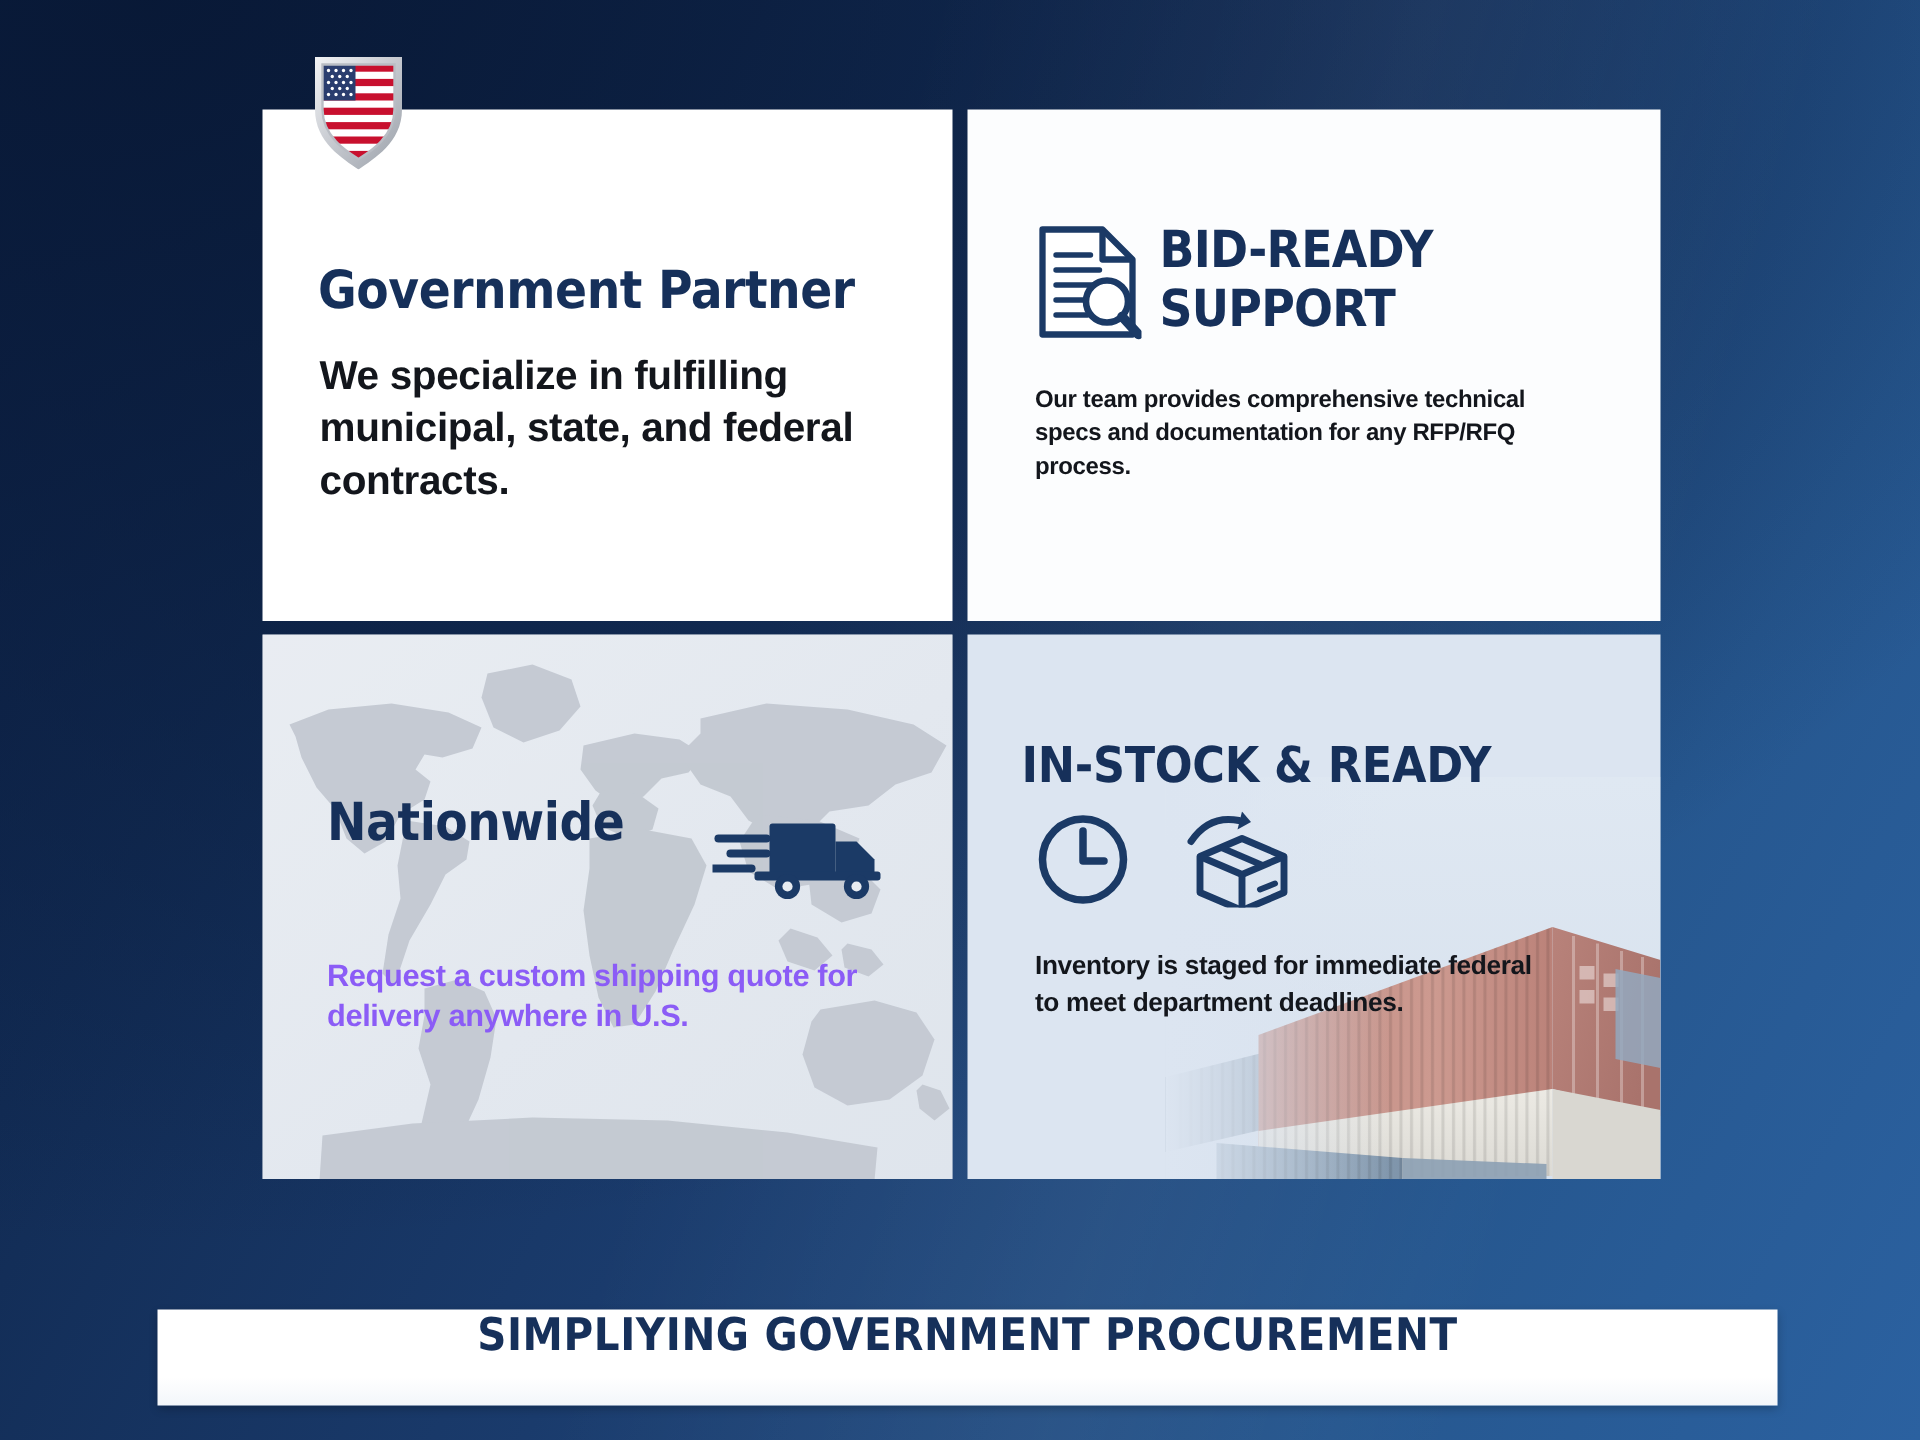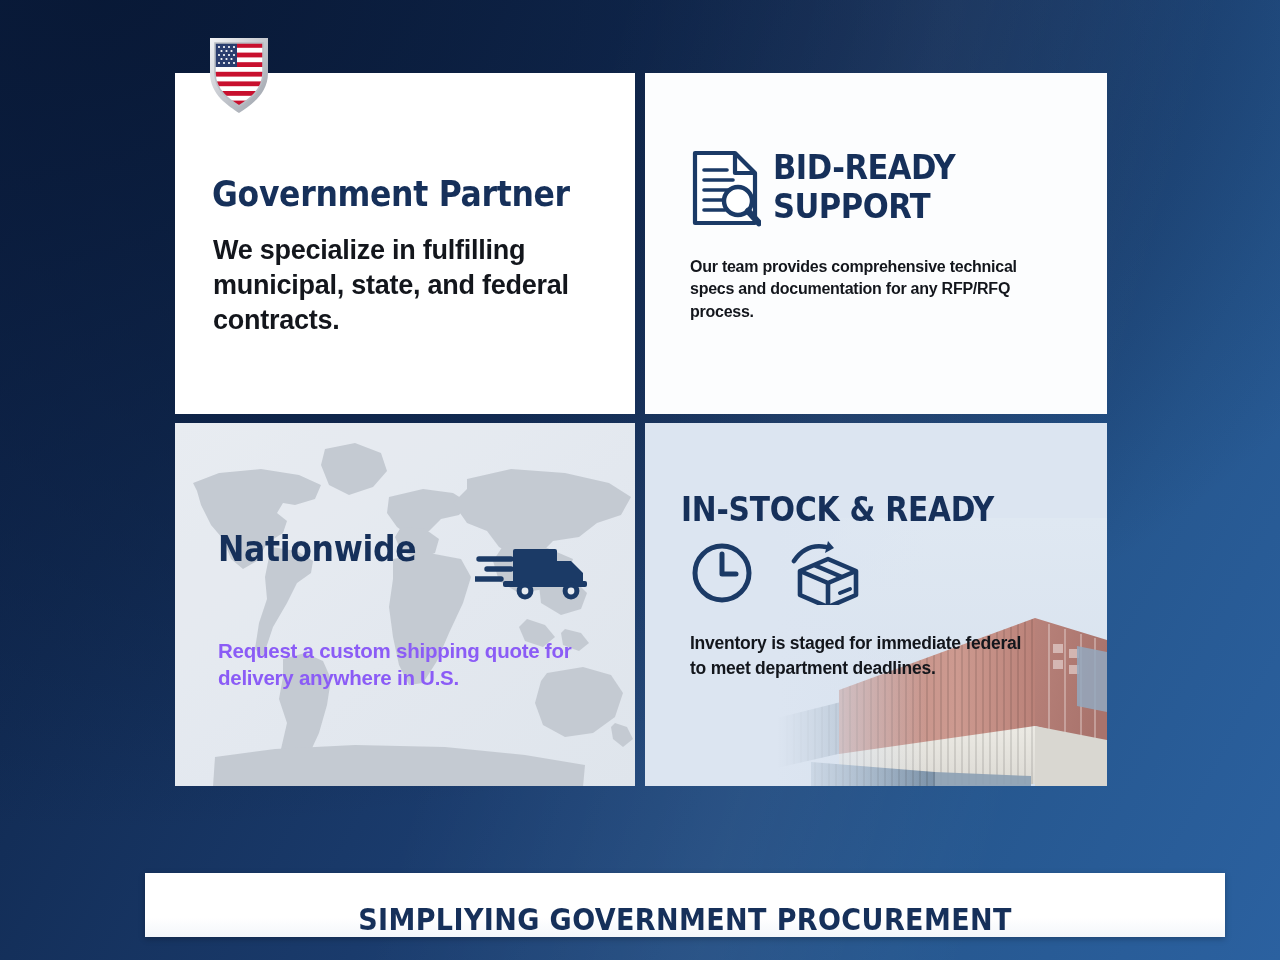--- a/index.html
+++ b/index.html
@@ -74,23 +74,22 @@
   
   #containers { position:absolute; right:0; bottom:0; width:330px; height:268px; }
 
   
   #shield { position:absolute; left:207px; top:33px; width:64px; height:80px; }
 
   
   #banner {
     position:absolute; left:105px; top:873px; width:1080px; height:64px;
     background:linear-gradient(180deg,#ffffff 0%, #ffffff 70%, #f3f6fa 100%);
-    display:flex; align-items:flex-end; justify-content:center;
+    display:flex; align-items:flex-start; justify-content:center;
     box-shadow:0 2px 6px rgba(0,0,0,0.25);
-    margin-left:40px;
   }
   #banner-text {
     font-family:"Liberation Sans Narrow","DejaVu Sans Condensed","Liberation Sans", sans-serif;
     font-weight:700; font-stretch:condensed;
     font-size:30px; color:#16305a; letter-spacing:0.4px;
   }
 </style>
 </head>
 <body>
 

